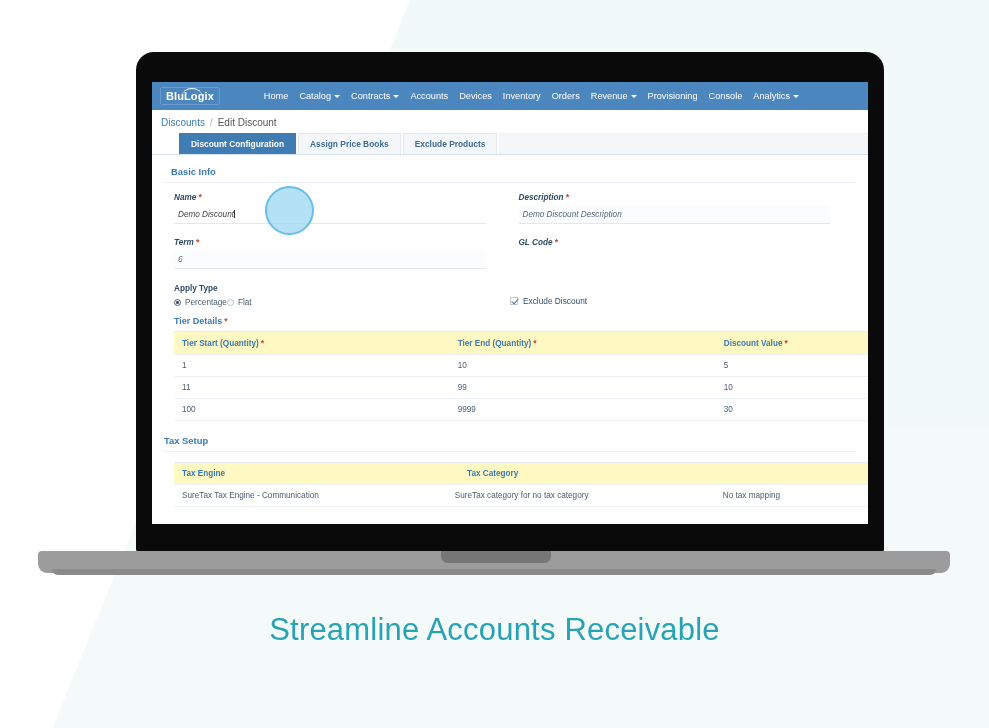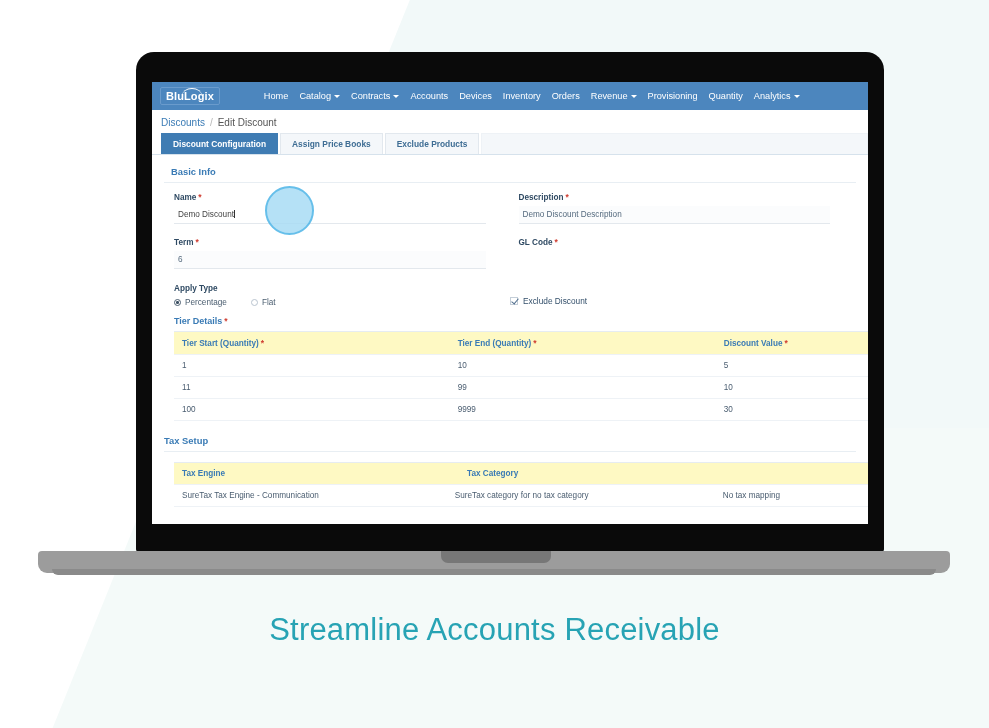--- a/index.html
+++ b/index.html
@@ -67,37 +67,37 @@
     border-top:3.4px solid #ffffff;display:inline-block;
   }
 
   
   .crumbs{padding:7px 0 5px 9px;font-size:10px;display:flex;align-items:center;gap:5px;}
   .crumb-link{color:#3a7bb5;}
   .crumb-sep{color:#b9b9b9;}
   .crumb-cur{color:#555555;}
 
   
-  .tabs{display:flex;align-items:flex-start;border-bottom:1px solid #d6e2ec;padding-left:9px;}
+  .tabs{display:flex;align-items:flex-start;border-bottom:1px solid #d6e2ec;padding-left:27px;}
   .tab{
     font-size:8.4px;font-weight:bold;padding:5px 11px;border:1px solid transparent;
     border-bottom:none;color:#3e6d94;background:#f4f7fa;margin-right:2px;
     border-color:#e2e8ee;
   }
   .tab.active{background:#3f7cb3;color:#ffffff;border-color:#3f7cb3;}
   .tab.filler{background:#f4f7fa;color:#f4f7fa;flex:1;margin-right:0;border-color:#eef2f6;}
 
   
   .app-body{padding:0 0 0 0;background:#ffffff;}
   .section-title{
     color:#3a7bb5;font-size:9.4px;font-weight:bold;padding:11px 0 3px 19px;
   }
   .section-rule{height:1px;background:#e8eef3;margin:2px 12px 0 12px;}
 
-  .form-grid{display:flex;padding:9px 22px 0 22px;gap:17px;}
+  .form-grid{display:flex;padding:9px 22px 0 22px;gap:17px;font-style:italic;}
   .col{width:50%;box-sizing:border-box;padding-right:16px;}
   .field{margin-bottom:13px;}
   .flabel{font-size:8.2px;font-weight:bold;color:#2f4a63;margin-bottom:4px;}
   .req{color:#cf3b2f;font-size:8.5px;margin-left:2px;}
   .finput{
     height:15px;line-height:15px;font-size:8.2px;color:#556a7e;
     border-bottom:1px solid #e3e8ed;padding:1px 4px;background:#fbfcfd;
     position:relative;
   }
   .finput.typed{background:#ffffff;color:#444444;}
@@ -106,21 +106,21 @@
   .select-caret{
     position:absolute;right:8px;top:6px;width:0;height:0;
     border-left:3px solid transparent;border-right:3px solid transparent;
     border-top:3.6px solid #8a99a8;
   }
 
   
   .applyrow{display:flex;padding:2px 22px 0 22px;}
   .applyleft{width:50%;}
   .applyright{width:50%;display:flex;align-items:flex-end;padding-bottom:1px;}
-  .radios{display:flex;align-items:center;gap:24px;margin-top:5px;}
+  .radios{display:flex;align-items:center;gap:0;margin-top:5px;}
   .radio{display:flex;align-items:center;gap:4px;font-size:8.2px;color:#4b5e70;}
   .dot{
     width:7px;height:7px;border-radius:50%;border:1px solid #b9c4cf;background:#ffffff;
     box-sizing:border-box;position:relative;
   }
   .dot.on{border-color:#4b5e70;}
   .dot.on::after{
     content:"";position:absolute;left:1.3px;top:1.3px;width:2.4px;height:2.4px;
     border-radius:50%;background:#3e5163;
   }
@@ -205,21 +205,21 @@
           <span>Orders</span>
         </div>
         <div class="nav-item">
           <span>Revenue</span>
           <i class="caret"></i>
         </div>
         <div class="nav-item">
           <span>Provisioning</span>
         </div>
         <div class="nav-item">
-          <span>Quantity</span>
+          <span>Console</span>
         </div>
         <div class="nav-item">
           <span>Analytics</span>
           <i class="caret"></i>
         </div>
       </div>
     </div>
 
     <div class="crumbs">
       <span class="crumb-link">Discounts</span>

